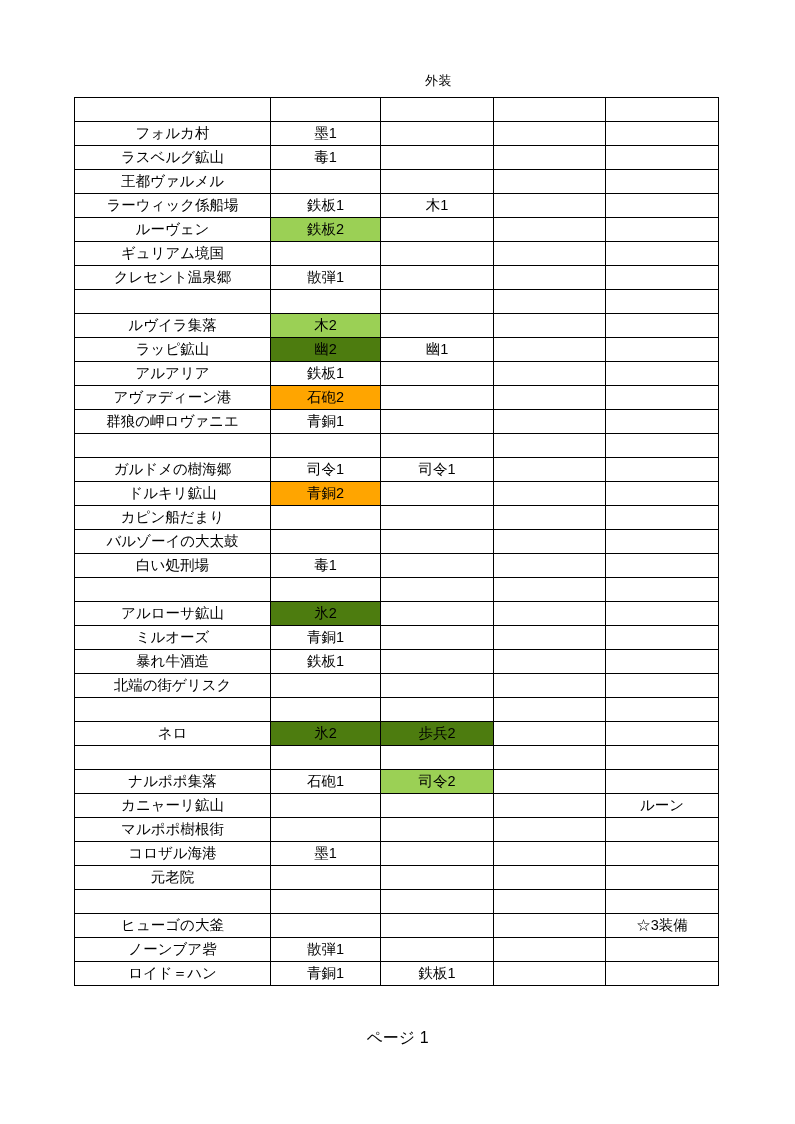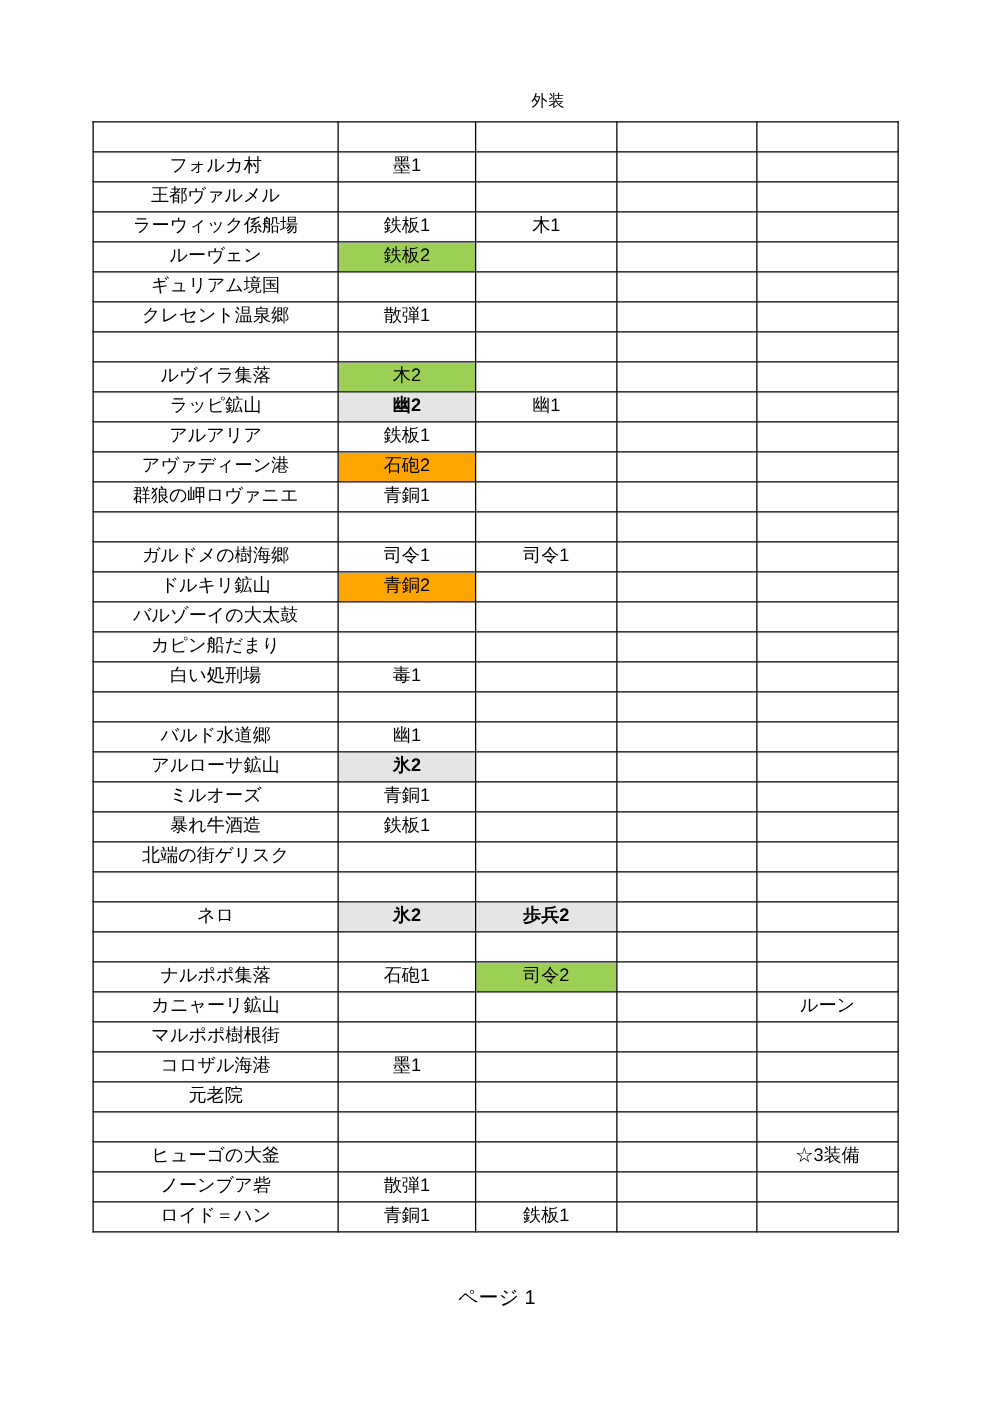--- a/index.html
+++ b/index.html
@@ -55,21 +55,21 @@
   }
   col.c0 { width: 196px; }
   col.c1 { width: 110px; }
   col.c2 { width: 113px; }
   col.c3 { width: 112px; }
   col.c4 { width: 113px; }
 
   td.name { font-size: 15px; }
 
   .fill-green { background: #9bd055; }
-  .fill-yellow { background: #e5e5e5; font-weight: bold; }
+  .fill-yellow { background: #4d7c0f; }
   .fill-orange { background: #ffa500; }
 
   .footer {
     position: absolute;
     top: 1028px;
     left: 0;
     width: 795px;
     text-align: center;
     font-size: 16px;
   }
@@ -99,20 +99,27 @@
             <td></td>
           </tr>
           <tr>
             <td class="name">フォルカ村</td>
             <td>墨1</td>
             <td></td>
             <td></td>
             <td></td>
           </tr>
           <tr>
+            <td class="name">ラスベルグ鉱山</td>
+            <td>毒1</td>
+            <td></td>
+            <td></td>
+            <td></td>
+          </tr>
+          <tr>
             <td class="name">王都ヴァルメル</td>
             <td></td>
             <td></td>
             <td></td>
             <td></td>
           </tr>
           <tr>
             <td class="name">ラーウィック係船場</td>
             <td>鉄板1</td>
             <td>木1</td>
@@ -197,50 +204,43 @@
             <td></td>
           </tr>
           <tr>
             <td class="name">ドルキリ鉱山</td>
             <td class="fill-orange">青銅2</td>
             <td></td>
             <td></td>
             <td></td>
           </tr>
           <tr>
+            <td class="name">カピン船だまり</td>
+            <td></td>
+            <td></td>
+            <td></td>
+            <td></td>
+          </tr>
+          <tr>
             <td class="name">バルゾーイの大太鼓</td>
-            <td></td>
-            <td></td>
-            <td></td>
-            <td></td>
-          </tr>
-          <tr>
-            <td class="name">カピン船だまり</td>
             <td></td>
             <td></td>
             <td></td>
             <td></td>
           </tr>
           <tr>
             <td class="name">白い処刑場</td>
             <td>毒1</td>
             <td></td>
             <td></td>
             <td></td>
           </tr>
           <tr>
             <td class="name"></td>
             <td></td>
-            <td></td>
-            <td></td>
-            <td></td>
-          </tr>
-          <tr>
-            <td class="name">バルド水道郷</td>
-            <td>幽1</td>
             <td></td>
             <td></td>
             <td></td>
           </tr>
           <tr>
             <td class="name">アルローサ鉱山</td>
             <td class="fill-yellow">氷2</td>
             <td></td>
             <td></td>
             <td></td>

